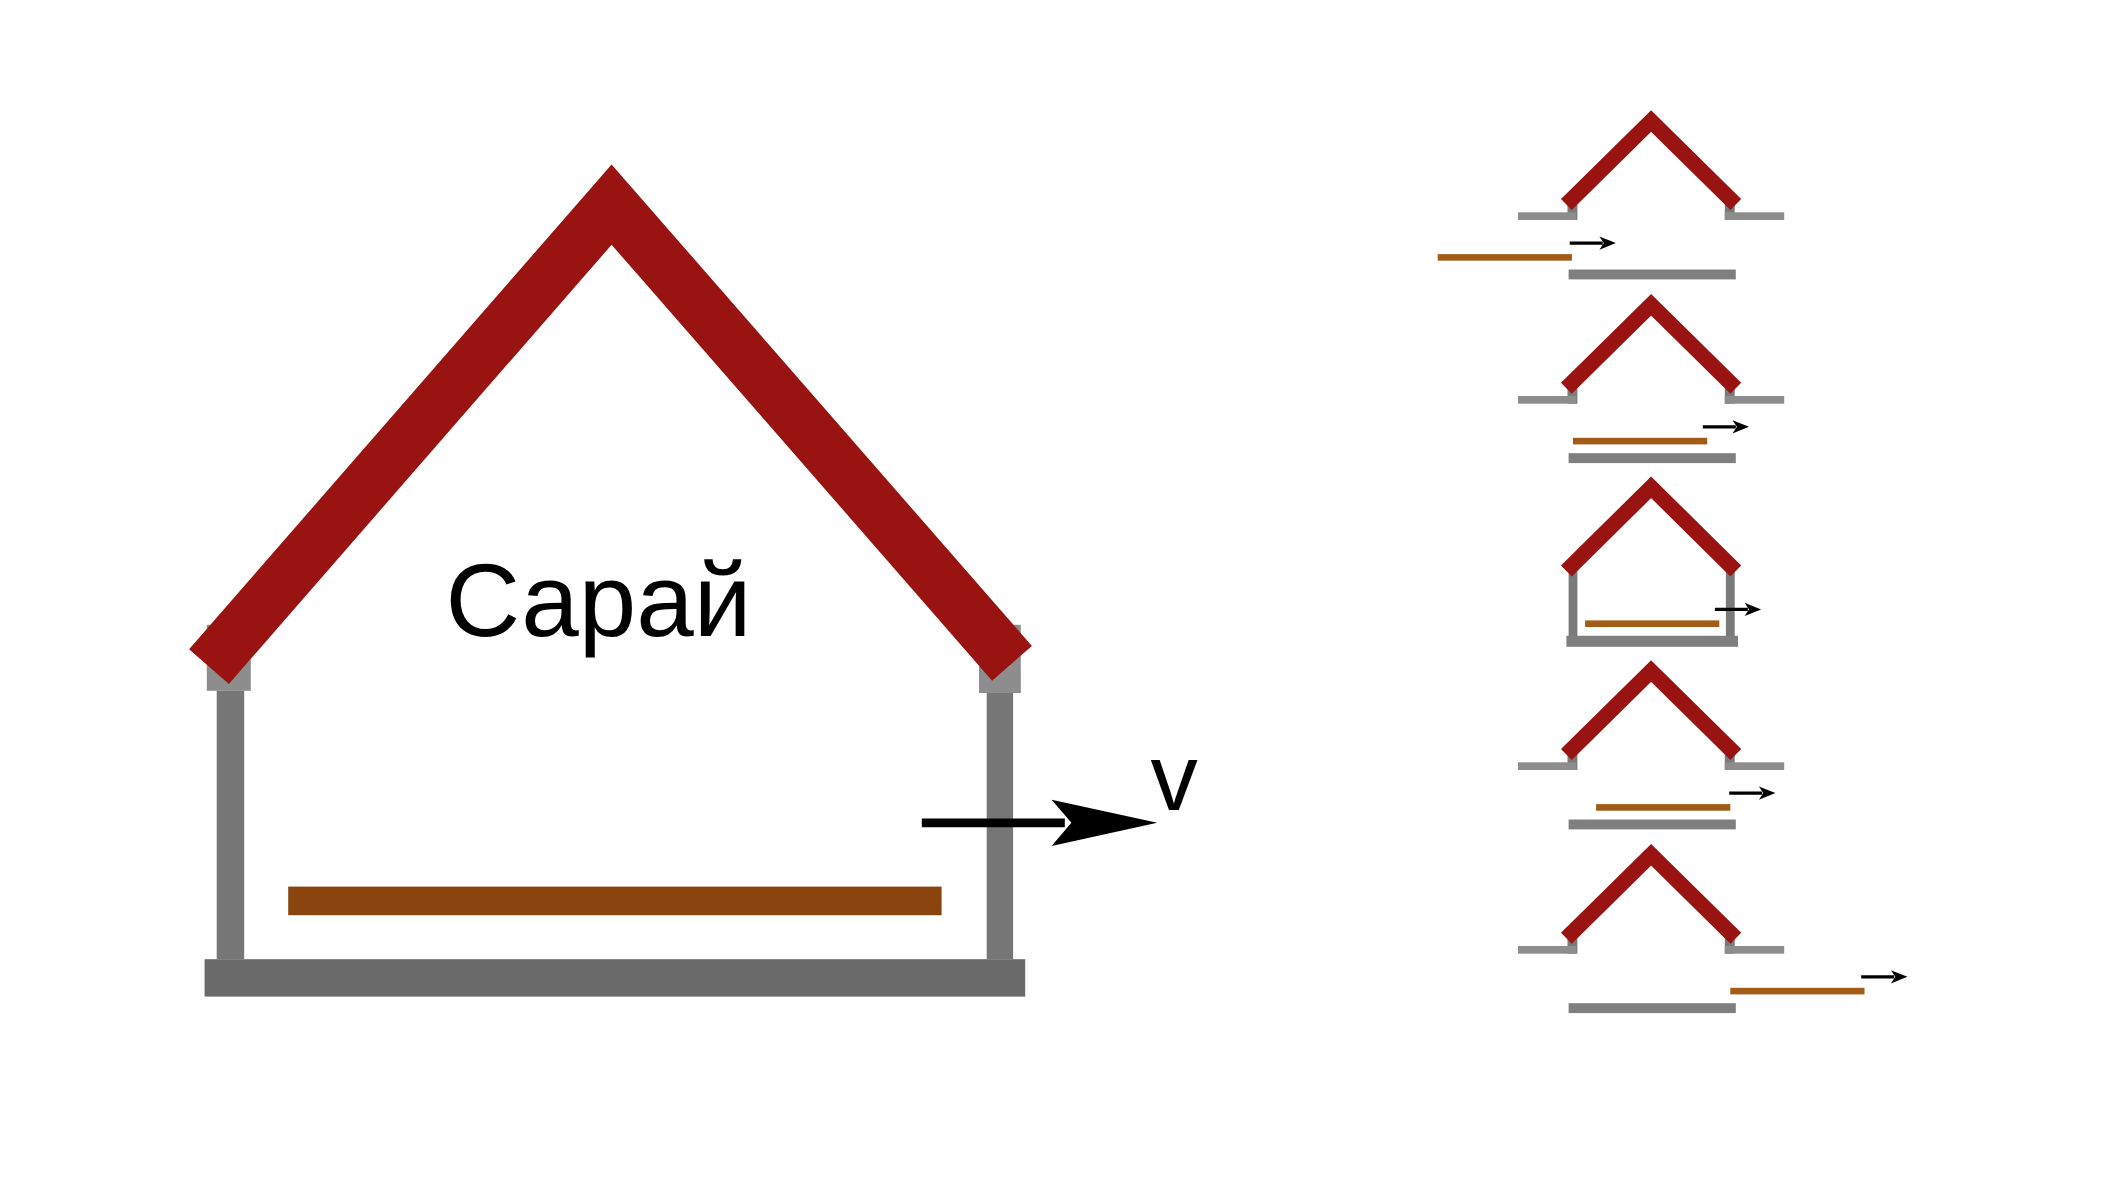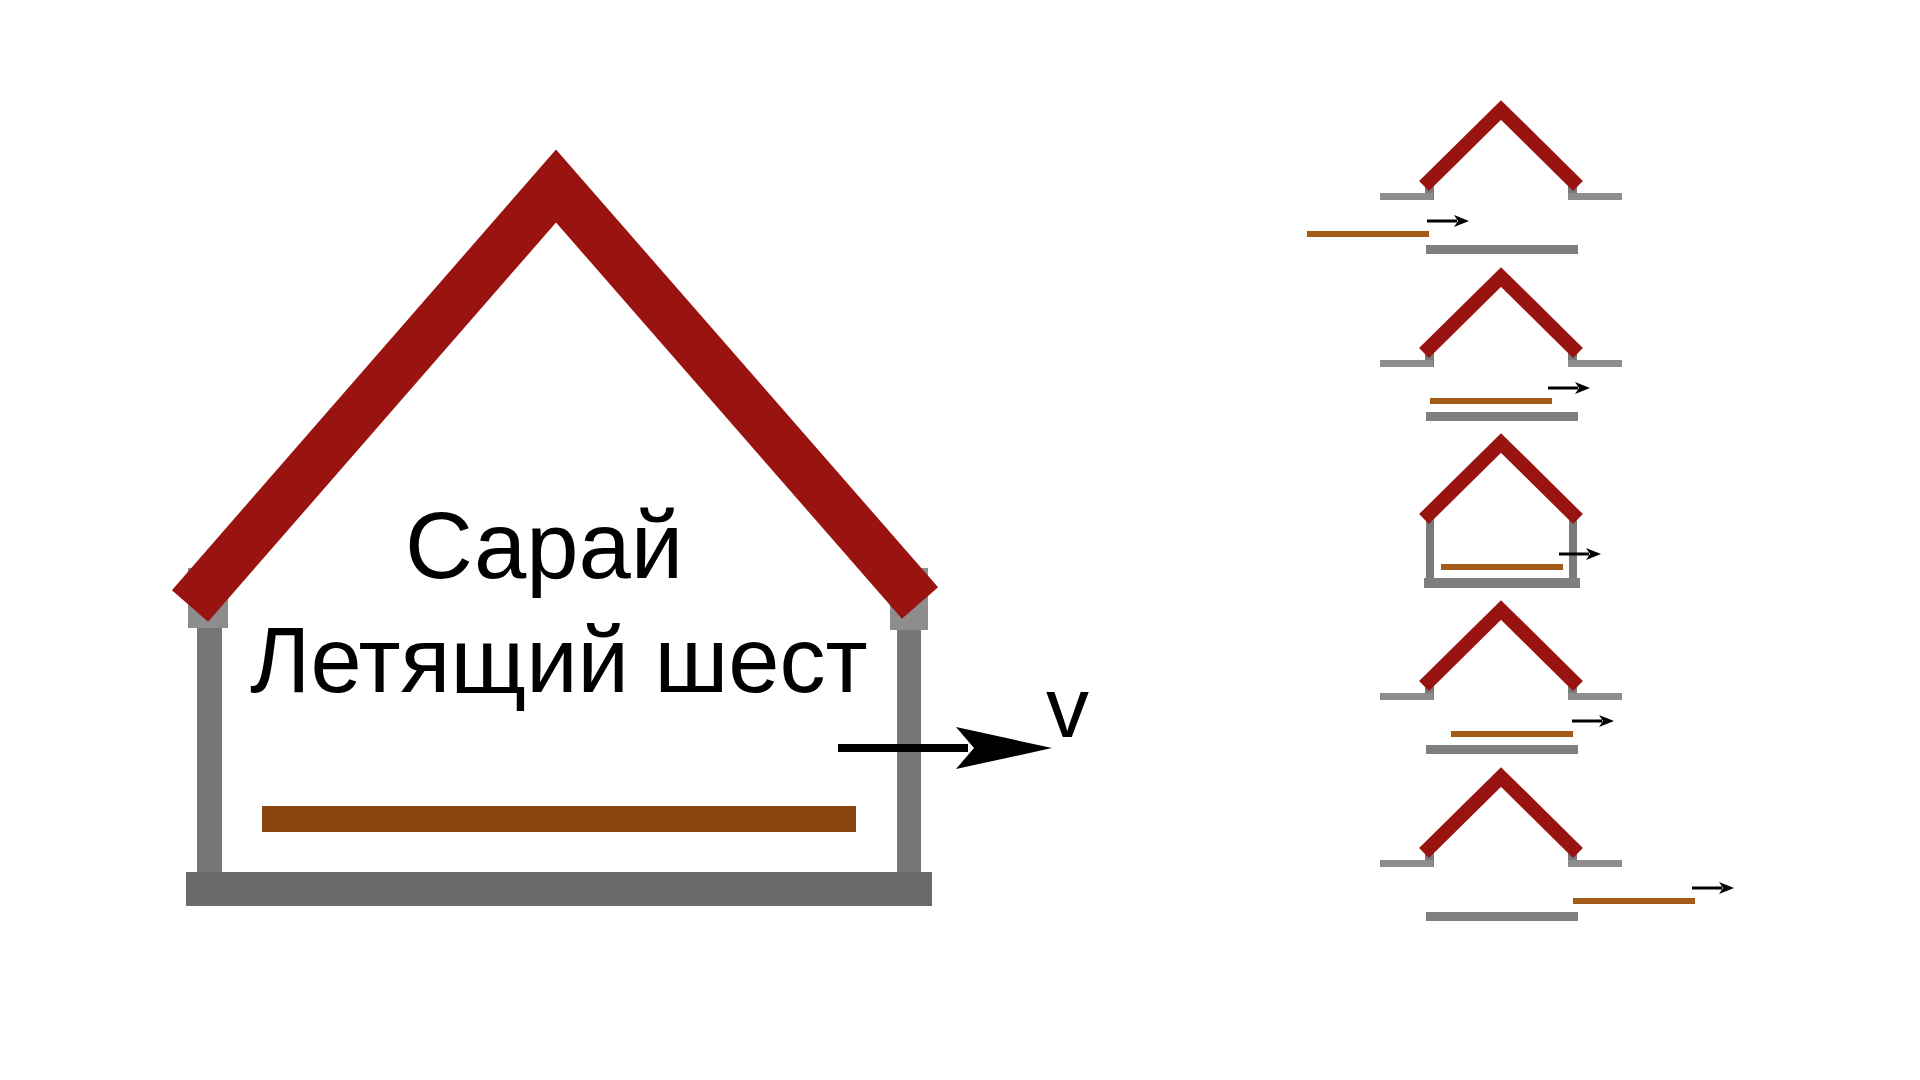--- a/index.html
+++ b/index.html
@@ -18,21 +18,20 @@
 <div id="stage">
 
   <div class="abs" style="left: 188px; top: 568px; width: 40px; height: 60px; background: rgb(141, 141, 141);"></div>
   <div class="abs" style="left: 890px; top: 568px; width: 38px; height: 62px; background: rgb(141, 141, 141);"></div>
   <div class="abs" style="left: 197px; top: 628px; width: 25px; height: 244px; background: rgb(118, 118, 118);"></div>
   <div class="abs" style="left: 897px; top: 630px; width: 24px; height: 242px; background: rgb(118, 118, 118);"></div>
   <div class="abs" style="left: 186px; top: 872px; width: 746px; height: 34px; background: rgb(106, 106, 106);"></div>
   <div class="abs" style="left: 262px; top: 806px; width: 594px; height: 26px; background: rgb(138, 69, 15);"></div>
 
   <div id="barn-title" class="txt">Сарай</div>
-  <div id="pole-label" class="txt">Летящий шест</div>
   <div id="velocity-label" class="txt">v</div>
 
   <div id="frames">
       <div class="abs" style="left: 1425px; top: 185px; width: 9px; height: 15px; background: rgb(122, 122, 122);"></div>
       <div class="abs" style="left: 1568px; top: 185px; width: 9px; height: 15px; background: rgb(122, 122, 122);"></div>
       <div class="abs" style="left: 1380px; top: 193px; width: 53px; height: 7px; background: rgb(141, 141, 141);"></div>
       <div class="abs" style="left: 1568px; top: 193px; width: 54px; height: 7px; background: rgb(141, 141, 141);"></div>
       <div class="abs" style="left: 1426px; top: 245px; width: 152px; height: 9px; background: rgb(127, 127, 127);"></div>
       <div class="abs" style="left: 1307px; top: 231px; width: 122px; height: 6px; background: rgb(163, 92, 23);"></div>
       <div class="abs" style="left: 1425px; top: 352px; width: 9px; height: 15px; background: rgb(122, 122, 122);"></div>

